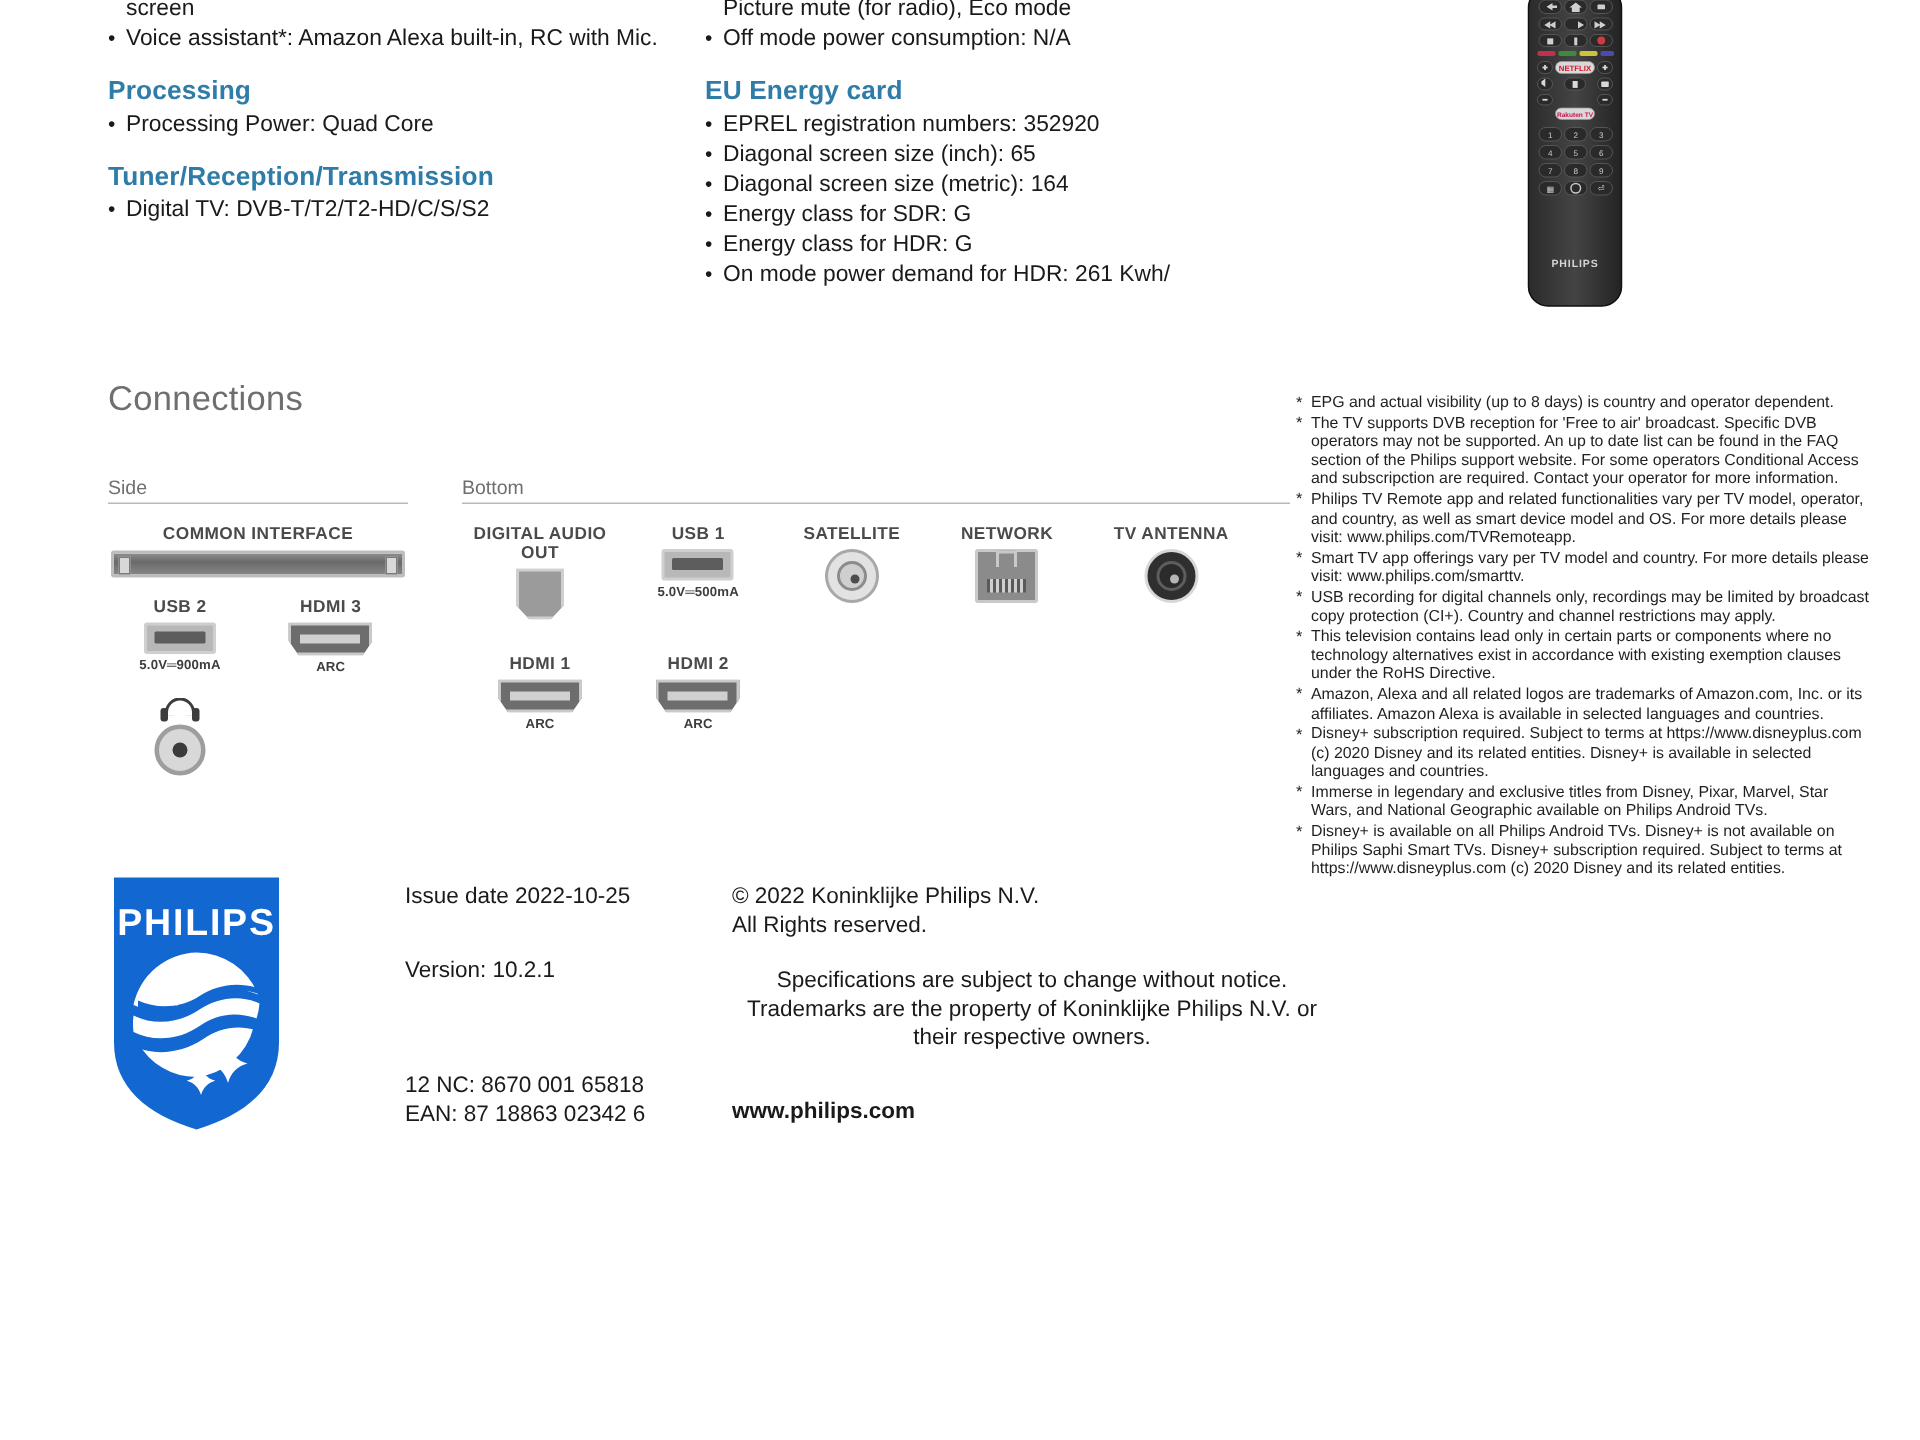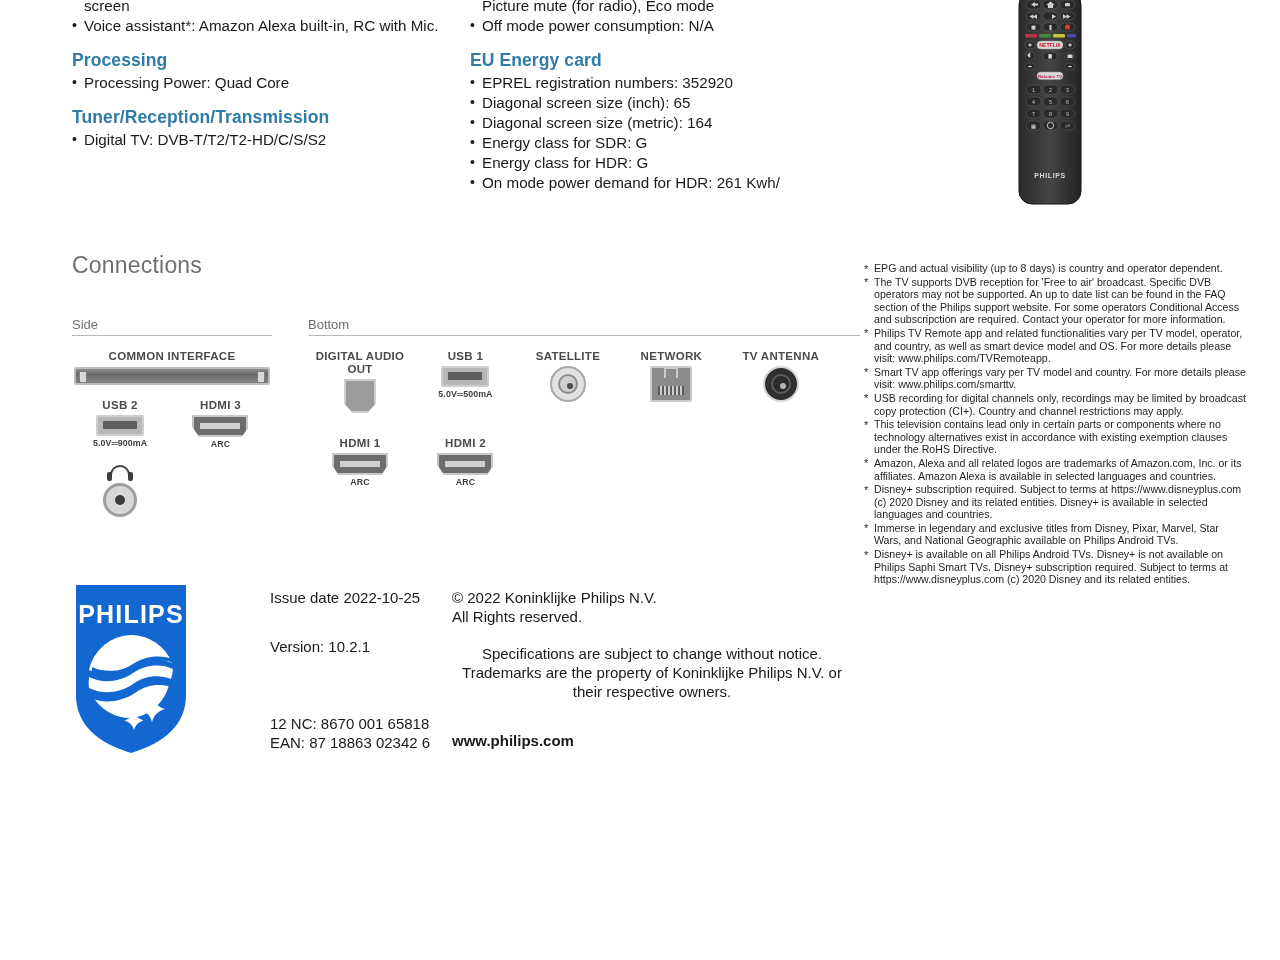--- a/index.html
+++ b/index.html
@@ -174,21 +174,21 @@
     padding-left: 10px; position: relative; margin-bottom: 1px;
   }
   .footnotes .fn::before {
     content: "*"; position: absolute; left: 0; top: 0.5px; font-size: 11px;
   }
 
   
   .footer { position: absolute; left: 72px; top: 580px; width: 800px; }
   .logo { position: absolute; left: 0; top: 3px; width: 118px; height: 172px; }
   .foot-col-a { position: absolute; left: 198px; top: 8px; width: 190px; }
-  .foot-col-b { position: absolute; left: 380px; top: 8px; width: 400px; }
+  .foot-col-b { position: absolute; left: 416px; top: 8px; width: 400px; }
   .foot-line { font-size: 15px; line-height: 19px; }
   .foot-gap-1 { margin-top: 30px; }
   .foot-gap-2 { margin-top: 58px; }
   .foot-gap-3 { margin-top: 18px; text-align: center; }
   .foot-gap-4 { margin-top: 30px; }
   .foot-bold { font-weight: bold; }
 </style>
 </head>
 <body>
 

